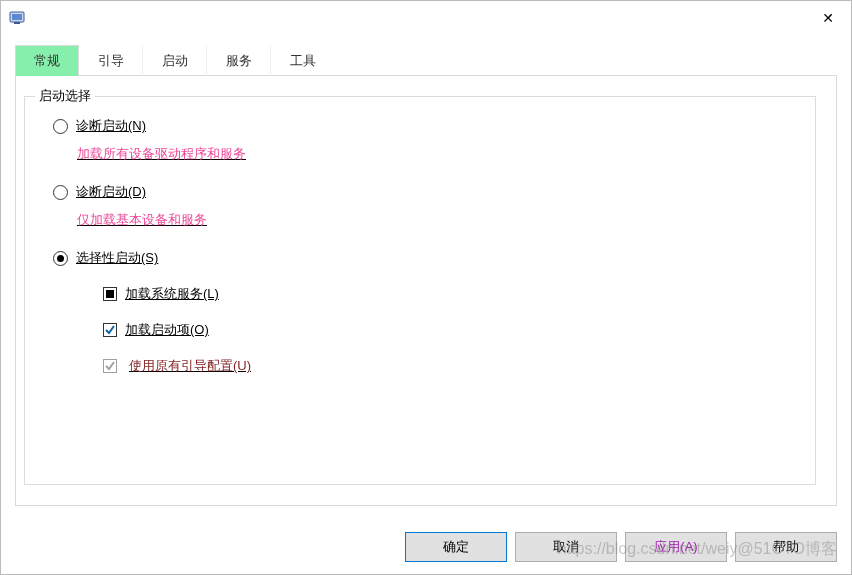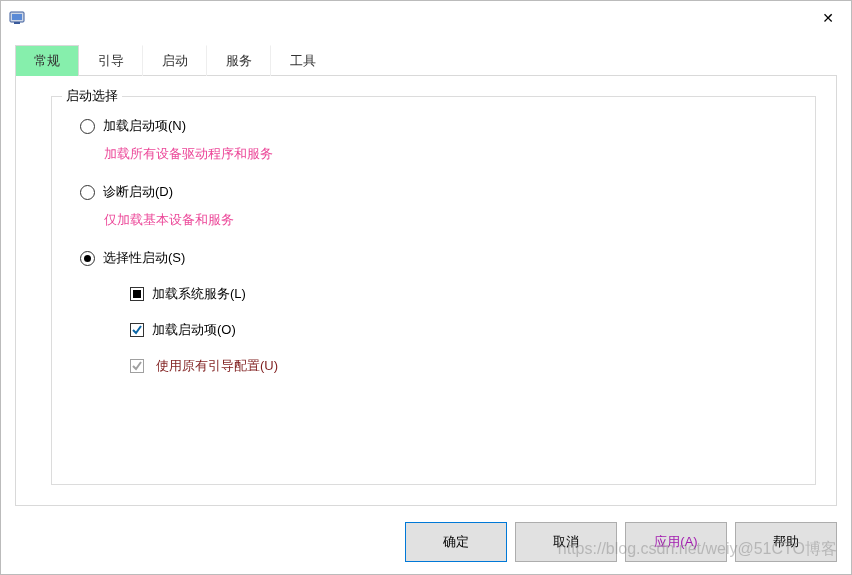--- a/index.html
+++ b/index.html
@@ -60,22 +60,23 @@
   }
   .tab:not(.active) {
     border-right: 1px solid #eee;
   }
   .tab:last-child { border-right: none; }
 
   
   .tabpage {
     border: 1px solid #d9d9d9;
     border-top: none;
-    padding: 20px 20px 20px 35px;
+    padding: 20px 20px 20px 8px;
     height: 430px;
+    text-decoration: underline;
   }
   .group {
     border: 1px solid #dcdcdc;
     padding: 20px 20px 20px 20px;
     position: relative;
     height: 100%;
   }
   .group-title {
     position: absolute;
     top: -10px; left: 10px;
@@ -121,21 +122,21 @@
   .check.disabled { border-color: #a0a0a0; }
   .check.disabled svg path { stroke: #a0a0a0; }
 
   
   .button-bar {
     position: absolute;
     bottom: 12px; right: 14px;
     display: flex; gap: 8px;
   }
   .btn {
-    min-width: 102px; height: 40px;
+    min-width: 102px; height: 30px;
     border: 1px solid #adadad;
     background: #e1e1e1;
     display: flex; align-items: center; justify-content: center;
     font-size: 13px; color: #000;
     padding: 0 12px;
   }
   .btn.default { border: 1px solid #0078d7; background: #e1e1e1; }
   .btn.disabled { color: #a21caf; }
 
   
@@ -173,21 +174,21 @@
     <div class="tab"><span>工具</span></div>
   </div>
 
   <div class="tabpage">
     <div class="group">
       <span class="group-title">启动选择</span>
 
       <div class="option-block">
         <div class="option-row">
           <span class="radio"></span>
-          <span>加载启动项(N)</span>
+          <span>诊断启动(N)</span>
         </div>
         <div class="option-desc">加载所有设备驱动程序和服务</div>
       </div>
 
       <div class="option-block">
         <div class="option-row">
           <span class="radio"></span>
           <span>诊断启动(D)</span>
         </div>
         <div class="option-desc">仅加载基本设备和服务</div>

